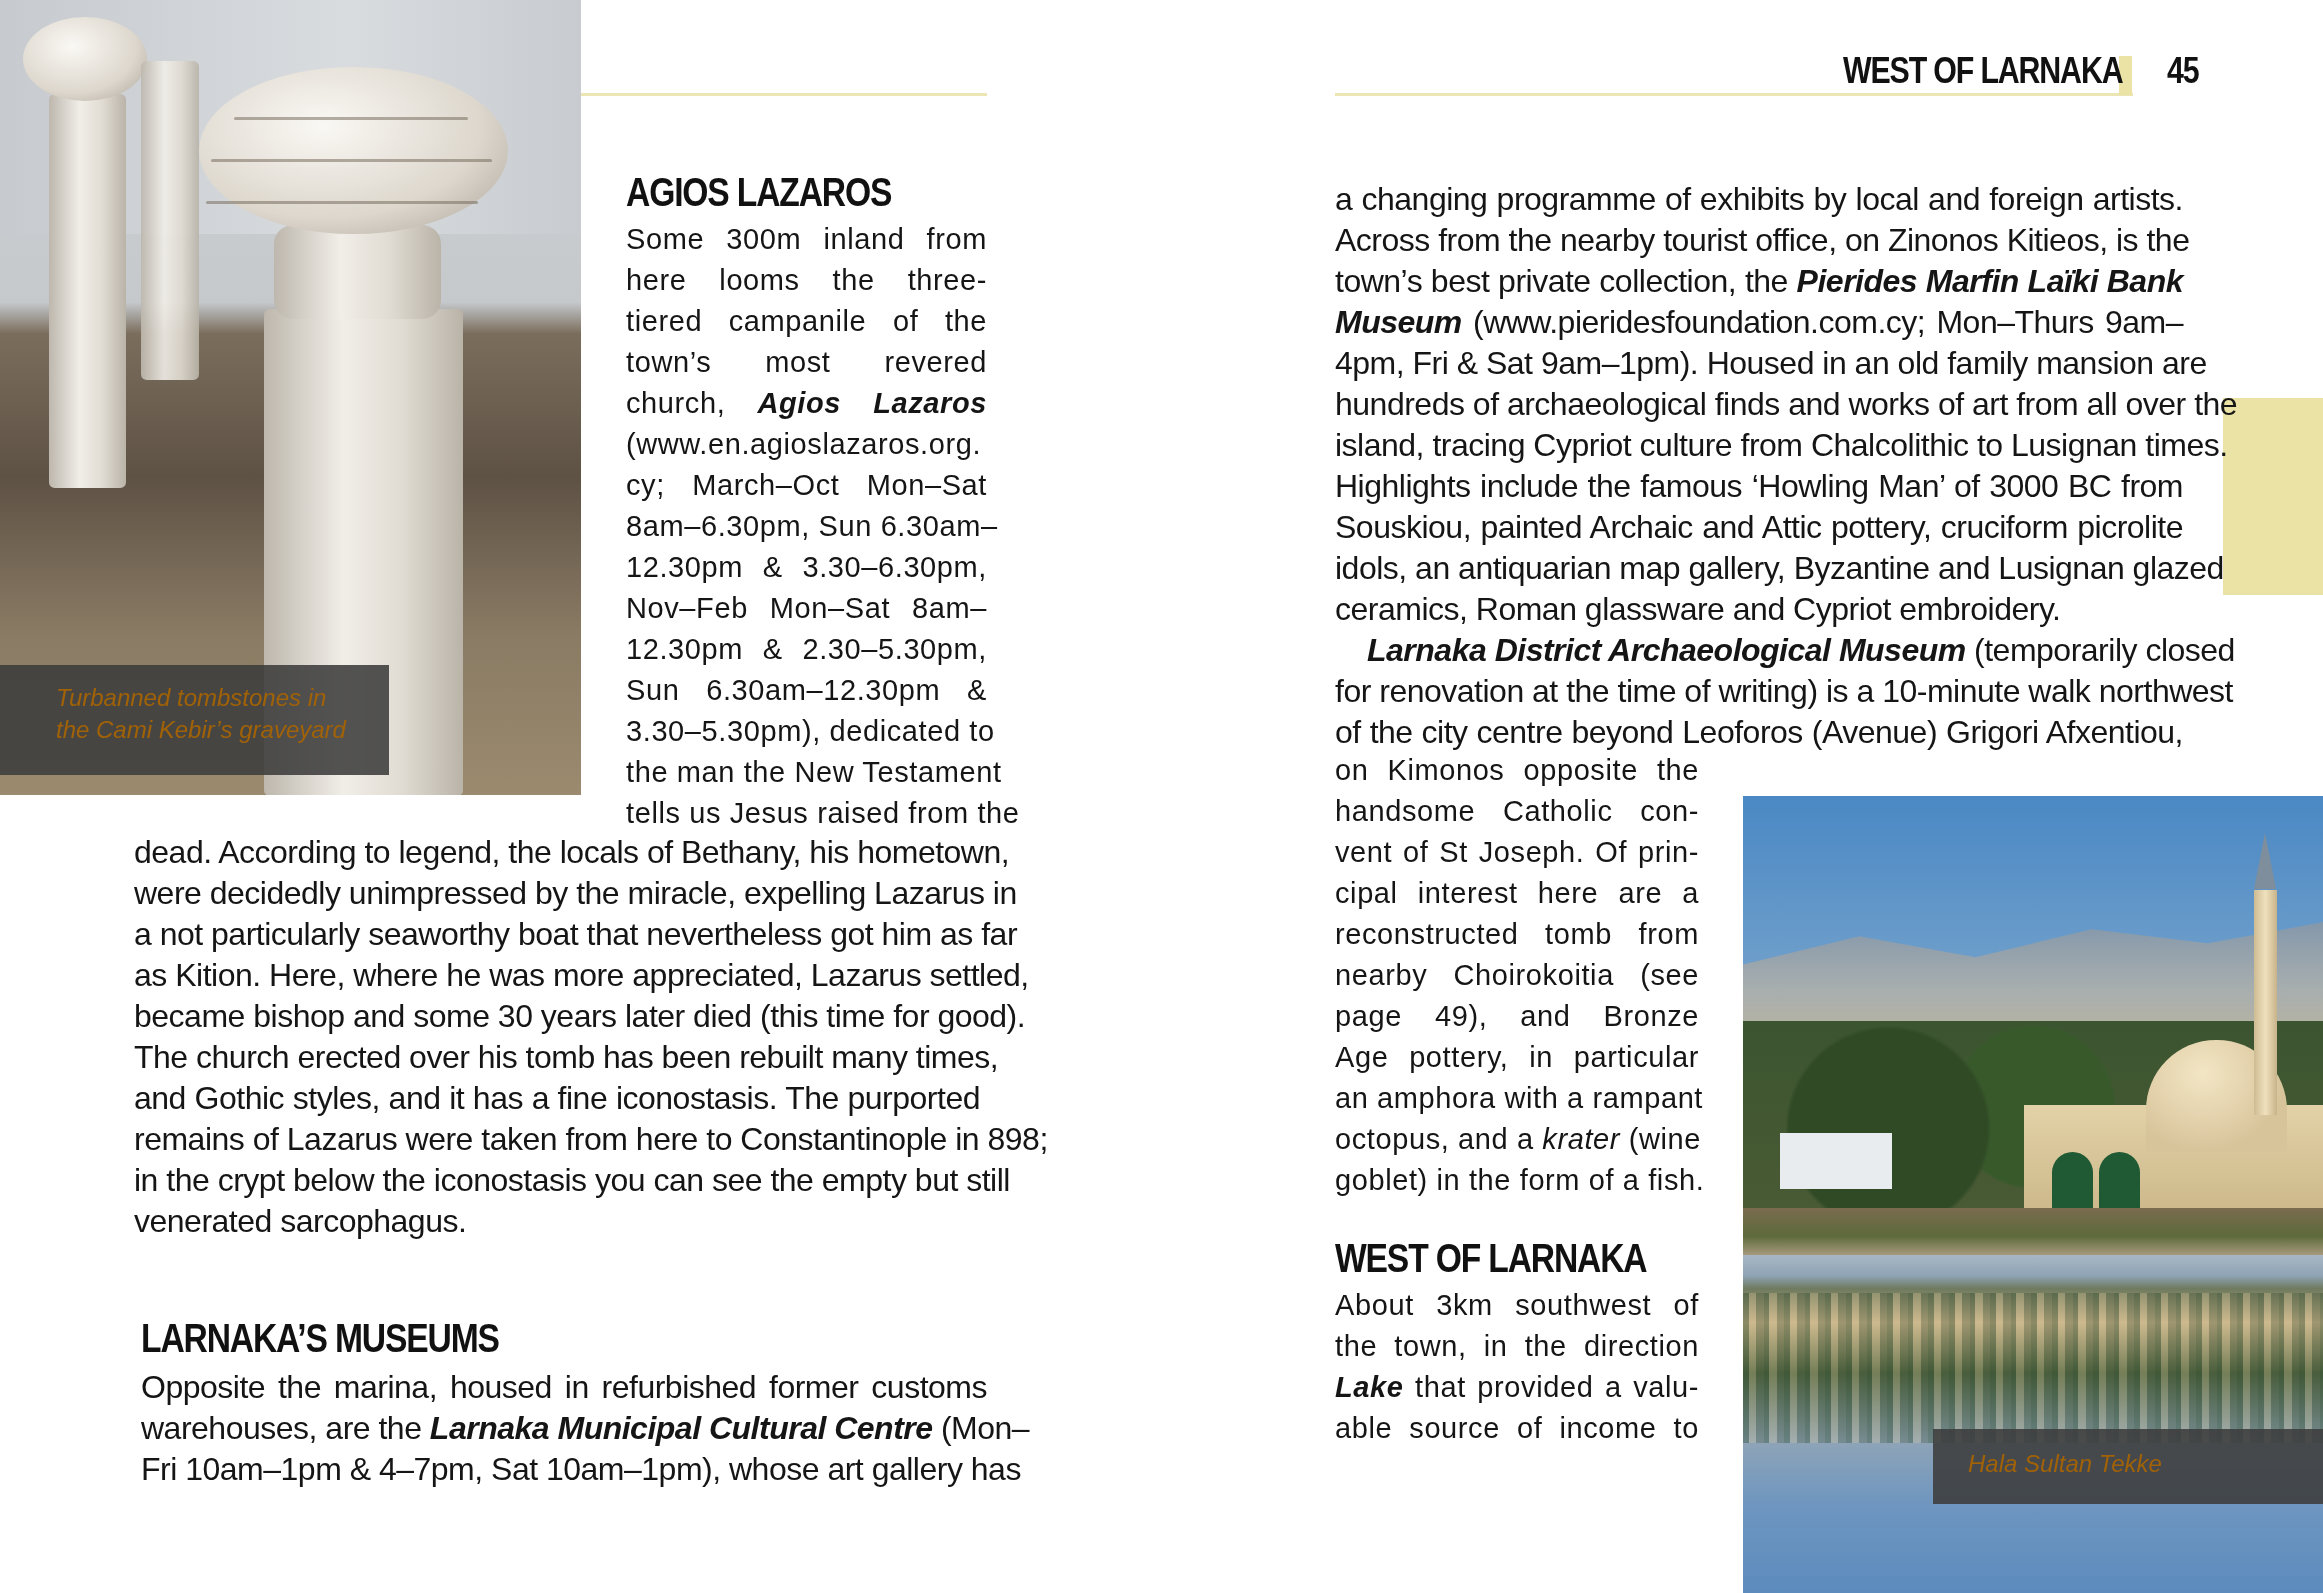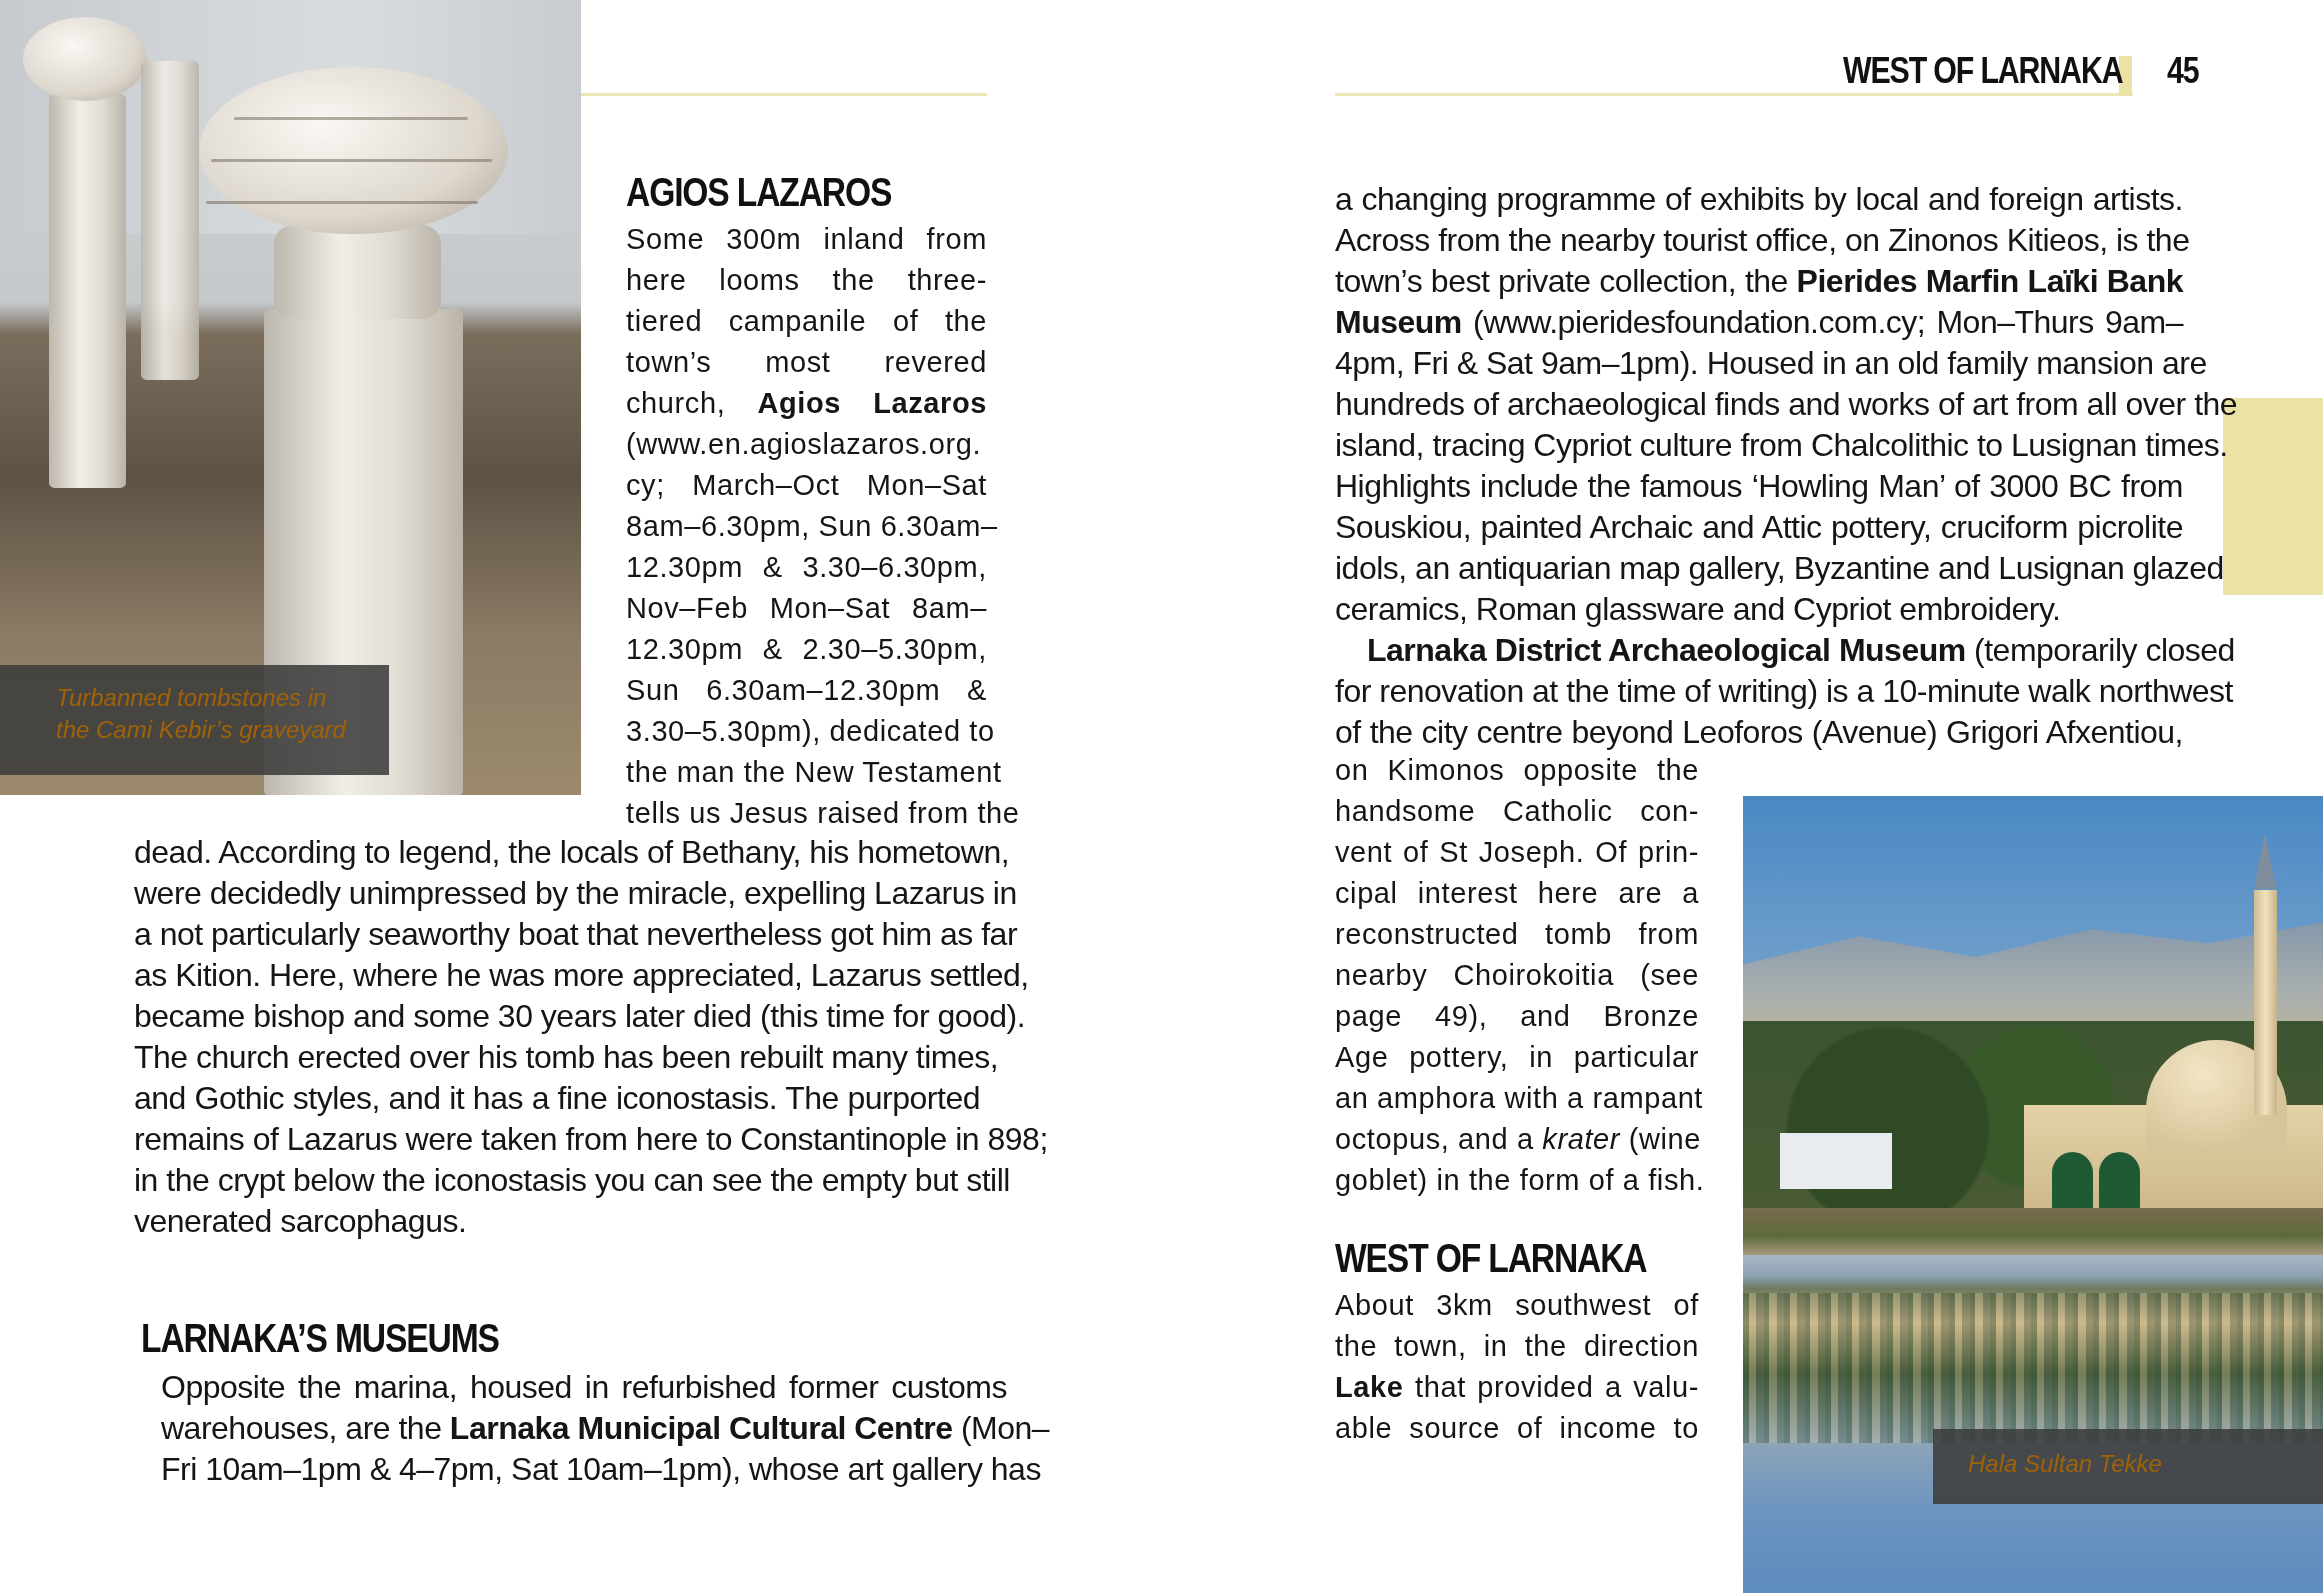--- a/index.html
+++ b/index.html
@@ -1,20 +1,20 @@
 <!DOCTYPE html>
 <html style="font-size:15px"><head>
 <meta charset="utf-8">
 <style>
   html, body { margin:0; padding:0; }
   body { width:2324px; height:1594px; position:relative; background:#ffffff; overflow:hidden;
          font-family:"Liberation Sans", "DejaVu Sans", sans-serif; color:#111; }
   .abs { position:absolute; }
   .body-text { font-size:29px; line-height:41px; text-align:justify; color:#151515; }
-  .body-text b { font-weight:bold; }
+  .body-text b { font-weight:bold;font-style:italic; }
   .narrow { font-size:29px; line-height:41px; text-align:justify; letter-spacing:0.6px; }
   .wide { font-size:32px; line-height:41px; letter-spacing:-0.5px; transform-origin:left top; }
   .line { display:block; white-space:nowrap; text-align:justify; text-align-last:justify; }
   .line.last { text-align-last:left; }
   .heading { font-family:"Liberation Sans Narrow", "Liberation Sans", sans-serif; font-weight:bold;
              font-size:41px; letter-spacing:-1.4px; transform:scaleX(0.82); transform-origin:left top; color:#111; }
   .caption-box { background:rgba(60,60,60,0.88); color:#a16207; font-style:italic; font-size:24px; line-height:32px; }
   
   .photo-tomb { left:0; top:0; width:581px; height:795px; overflow:hidden;
     background: linear-gradient(180deg,#cfd3d6 0%, #c5c9cc 38%, #7a6d5c 42%, #5e5245 60%, #8a7b64 80%, #9b8a6e 100%); }
@@ -95,21 +95,21 @@
   <span class="line">as Kition. Here, where he was more appreciated, Lazarus settled,</span>
   <span class="line">became bishop and some 30 years later died (this time for good).</span>
   <span class="line">The church erected over his tomb has been rebuilt many times,</span>
   <span class="line">and Gothic styles, and it has a fine iconostasis. The purported</span>
   <span class="line">remains of Lazarus were taken from here to Constantinople in 898;</span>
   <span class="line">in the crypt below the iconostasis you can see the empty but still</span>
   <span class="line last">venerated sarcophagus.</span>
 </div>
 
 <div class="abs heading" style="left:141px;top:1315px;">LARNAKA’S MUSEUMS</div>
-<div class="abs body-text wide" style="left:141px;top:1367px;width:846px;margin-left:20px;">
+<div class="abs body-text wide" style="left:141px;top:1367px;width:846px;">
   <span class="line"><span>Opposite the marina, housed in refurbished former customs</span></span>
   <span class="line"><span>warehouses, are the </span><b>Larnaka Municipal Cultural Centre</b><span> (Mon–</span></span>
   <span class="line"><span>Fri 10am–1pm &amp; 4–7pm, Sat 10am–1pm), whose art gallery has</span></span>
 </div>
 
 <div class="abs body-text wide" style="left:1335px;top:179px;width:848px;">
   <span class="line"><span>a changing programme of exhibits by local and foreign artists.</span></span>
   <span class="line"><span>Across from the nearby tourist office, on Zinonos Kitieos, is the</span></span>
   <span class="line"><span>town’s best private collection, the </span><b>Pierides Marfin Laïki Bank</b></span>
   <span class="line"><b>Museum</b><span> (www.pieridesfoundation.com.cy; Mon–Thurs 9am–</span></span>

